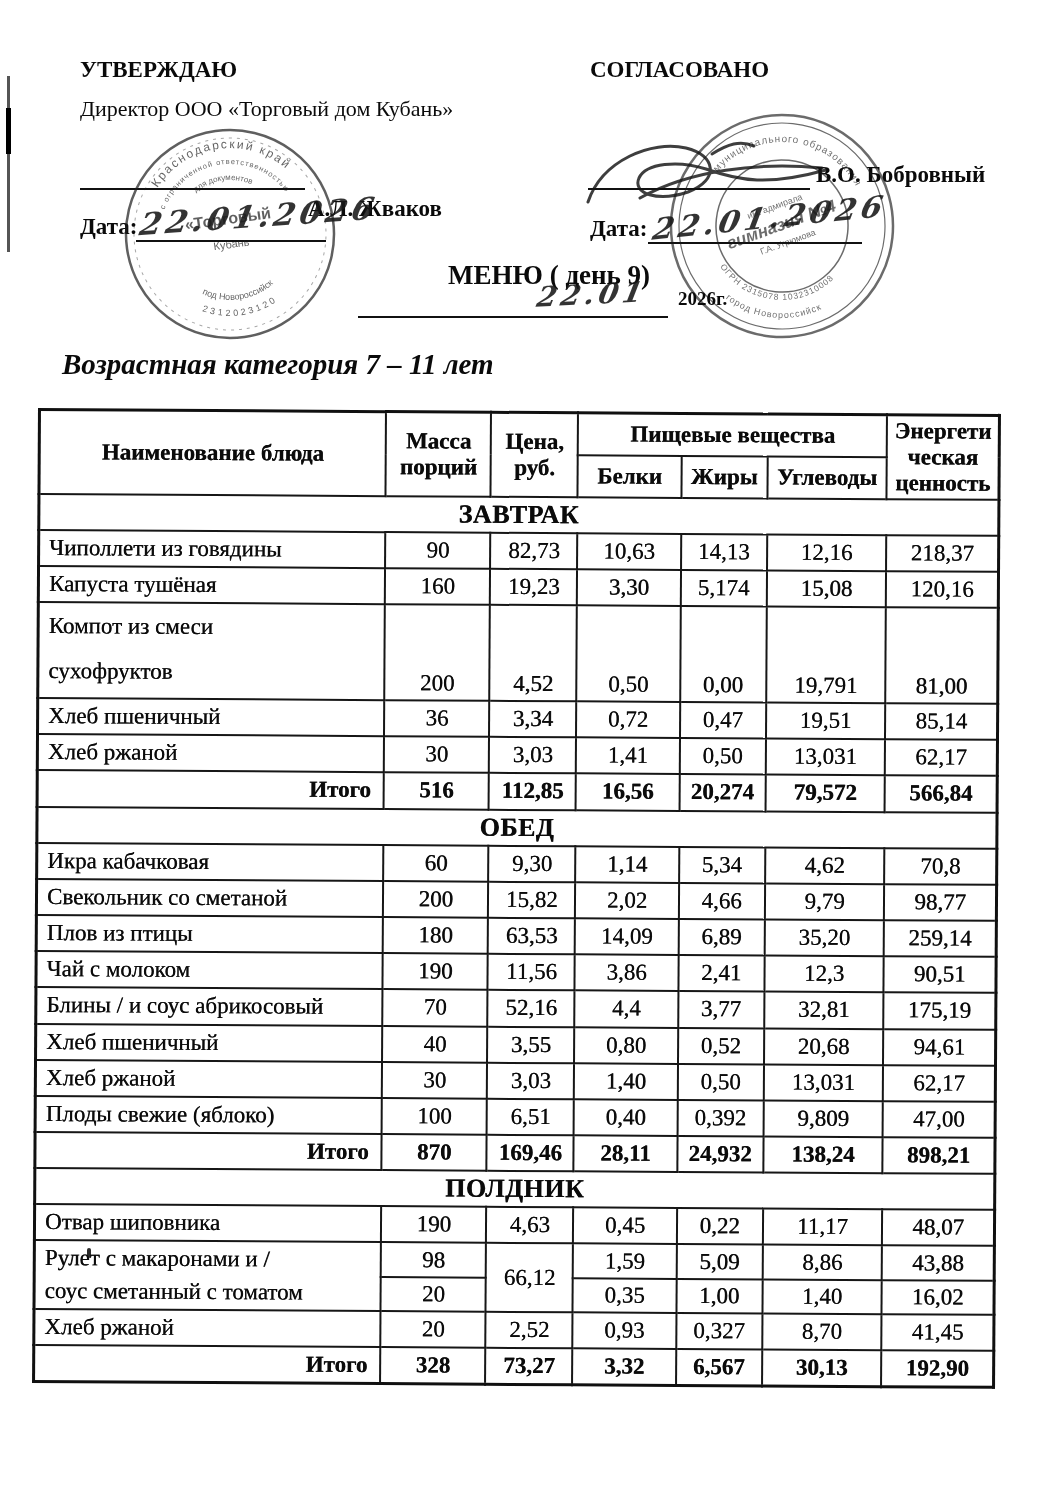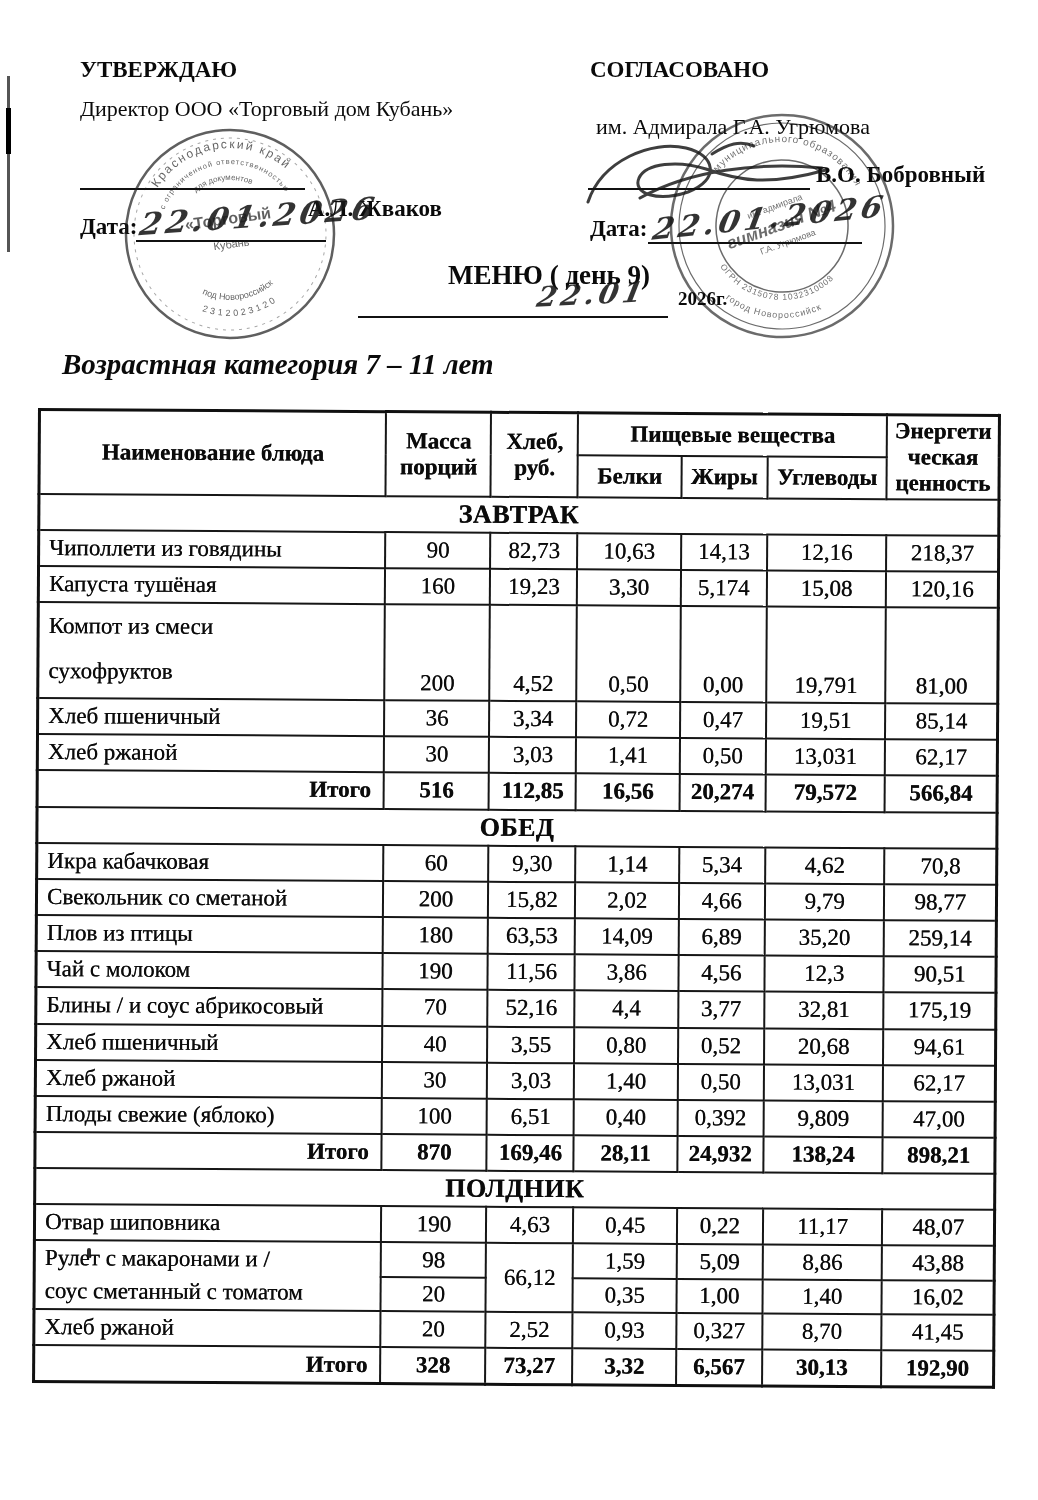--- a/index.html
+++ b/index.html
@@ -50,21 +50,20 @@
 
   <div class="abs b t23" style="left:80px;top:57px;">УТВЕРЖДАЮ</div>
   <div class="abs t22" style="left:80px;top:96px;">Директор ООО «Торговый дом Кубань»</div>
   <div class="abs line" style="left:80px;top:160px;width:225px;height:28px;"></div>
   <div class="abs b t23" style="left:308px;top:162px;margin-top:34px;">А.Л. Жваков</div>
   <div class="abs b t23" style="left:80px;top:214px;">Дата:</div>
   <div class="abs line" style="left:136px;top:190px;width:190px;height:50px;"></div>
   <div class="abs hand" style="left:142px;top:198px;font-size:31px;transform:skewX(-14deg) rotate(-4deg);">22.01.2026</div>
 
   <div class="abs b t23" style="left:590px;top:57px;">СОГЛАСОВАНО</div>
-  <div class="abs t22" style="left:596px;top:114px;">им. Адмирала Г.А. Угрюмова</div>
   <div class="abs line" style="left:588px;top:160px;width:222px;height:28px;"></div>
   <div class="abs b t23" style="left:816px;top:162px;">В.О. Бобровный</div>
   <div class="abs b t23" style="left:590px;top:216px;">Дата:</div>
   <div class="abs line" style="left:648px;top:192px;width:214px;height:50px;"></div>
   <div class="abs hand" style="left:656px;top:200px;font-size:30px;transform:skewX(-16deg) rotate(-6deg);">22.01.2026</div>
 
   <svg class="abs" style="left:118px;top:122px;" width="224" height="224" viewBox="0 0 224 224">
     <g transform="rotate(-8 112 112)" fill="#1c1c1c" opacity="0.7" font-family="Liberation Sans, sans-serif">
       <circle cx="112" cy="112" r="104" fill="none" stroke="#1c1c1c" stroke-width="2.5"></circle>
       <circle cx="112" cy="112" r="96" fill="none" stroke="#1c1c1c" stroke-width="1" stroke-dasharray="3 5" opacity=".55"></circle>
@@ -132,21 +131,21 @@
         <col style="width:10.7%">
           <col style="width:8.9%">
           <col style="width:12.4%">
           <col style="width:11.6%">
       </colgroup>
       <thead>
         <tr class="h1">
           <th rowspan="2">Наименование блюда</th>
           <th rowspan="2">Масса
 порций</th>
-          <th rowspan="2">Хлеб,
+          <th rowspan="2">Цена,
 руб.</th>
           <th colspan="3">Пищевые вещества</th>
           <th rowspan="2">Энергети
 ческая
 ценность</th>
         </tr>
         <tr class="h2">
           <th>Белки</th>
           <th>Жиры</th>
           <th>Углеводы</th>
@@ -239,21 +238,21 @@
             <td>14,09</td>
             <td>6,89</td>
             <td>35,20</td>
             <td>259,14</td>
           </tr>
           <tr class="data">
             <td class="dish">Чай с молоком</td>
             <td>190</td>
             <td>11,56</td>
             <td>3,86</td>
-            <td>4,56</td>
+            <td>2,41</td>
             <td>12,3</td>
             <td>90,51</td>
           </tr>
           <tr class="data">
             <td class="dish">Блины  / и соус абрикосовый</td>
             <td>70</td>
             <td>52,16</td>
             <td>4,4</td>
             <td>3,77</td>
             <td>32,81</td>

